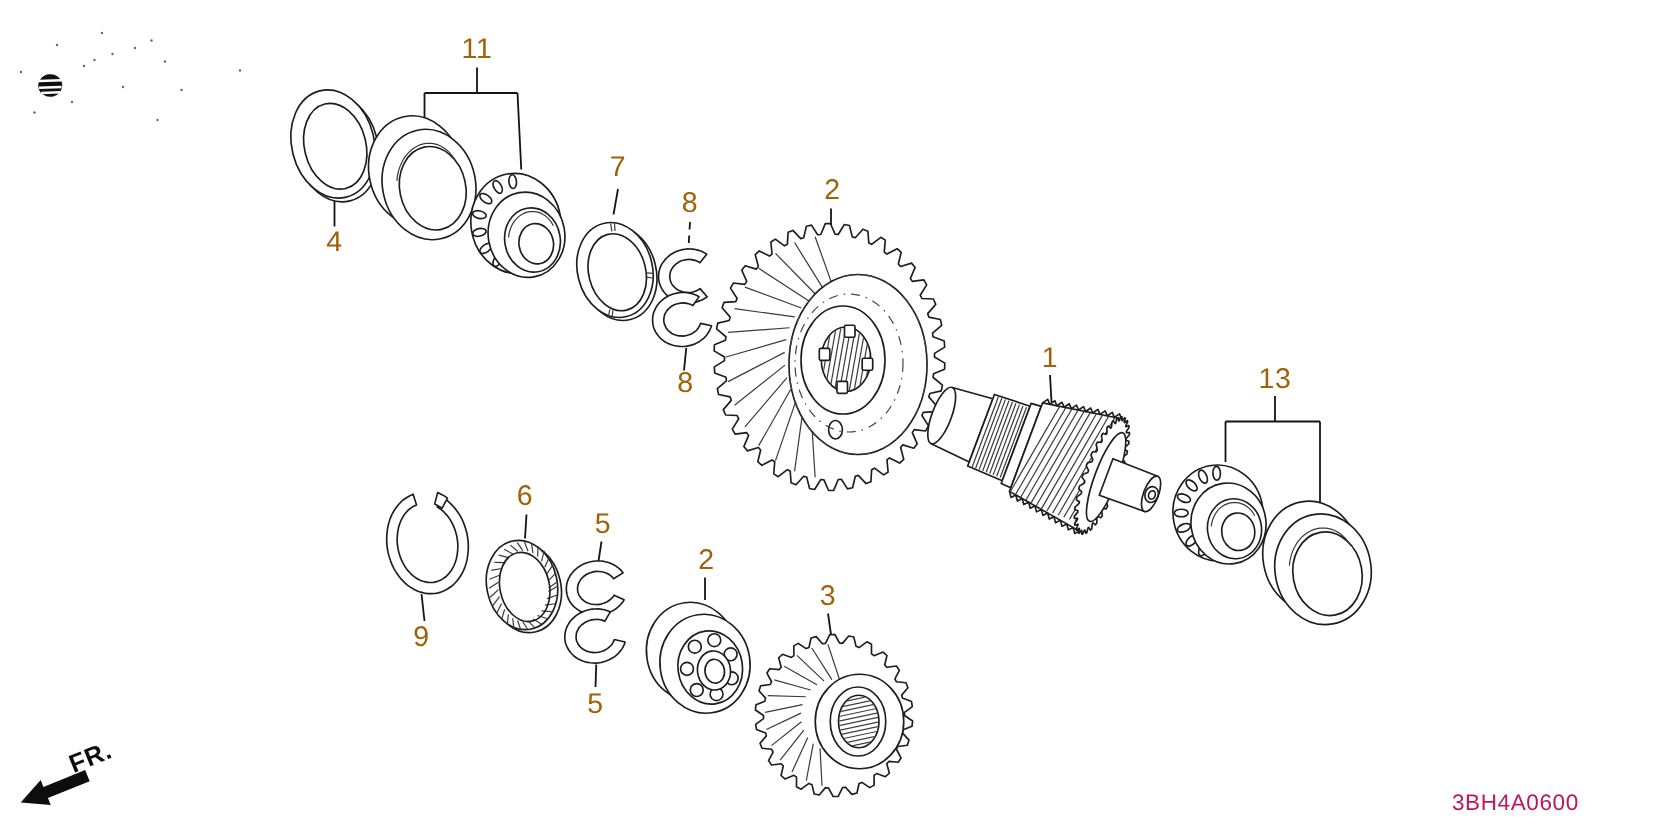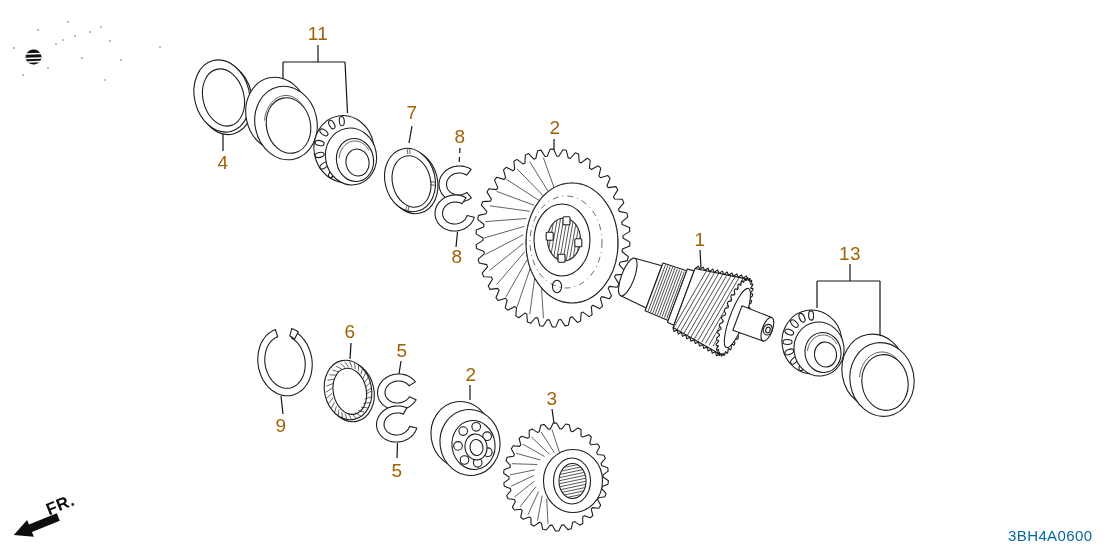--- a/index.html
+++ b/index.html
@@ -2,22 +2,22 @@
 <html><head>
 <meta charset="utf-8">
 <style>
   html,body{margin:0;padding:0;background:#ffffff;}
   .stage{position:relative;width:1108px;height:554px;background:#fff;overflow:hidden;
          font-family:"Liberation Sans",sans-serif;}
   .stage svg{position:absolute;left:0;top:0;}
   .callout{position:absolute;transform:translate(-50%,-50%);
            font:400 19px/1 "Liberation Sans",sans-serif;color:#a16207;
            letter-spacing:.5px;white-space:nowrap;text-align:center;}
-  .code{position:absolute;left:1008px;top:528px;
-        font:400 15px/1 "Liberation Sans",sans-serif;color:#0369a1;letter-spacing:.4px;}
+  .code{position:absolute;left:968px;top:528px;
+        font:400 15px/1 "Liberation Sans",sans-serif;color:#be185d;letter-spacing:.4px;}
   .part{fill:#fff;stroke:#1d1d1d;stroke-width:1.1;stroke-linejoin:round;}
   .hollow{fill:none;stroke:#1d1d1d;stroke-width:1.1;stroke-linejoin:round;}
   .thin{stroke:#3a3a3a;stroke-width:.8;fill:none;}
   .dash{fill:none;stroke:#444;stroke-width:.8;stroke-dasharray:6 4 1 4;}
   .lead{stroke:#141414;stroke-width:1.2;fill:none;}
   .leadD{stroke:#141414;stroke-width:1.2;fill:none;stroke-dasharray:5 4;}
   .fr-text{font:700 17px "Liberation Sans",sans-serif;fill:#0d0d0d;letter-spacing:.5px;}
 </style>
 </head>
 <body>

